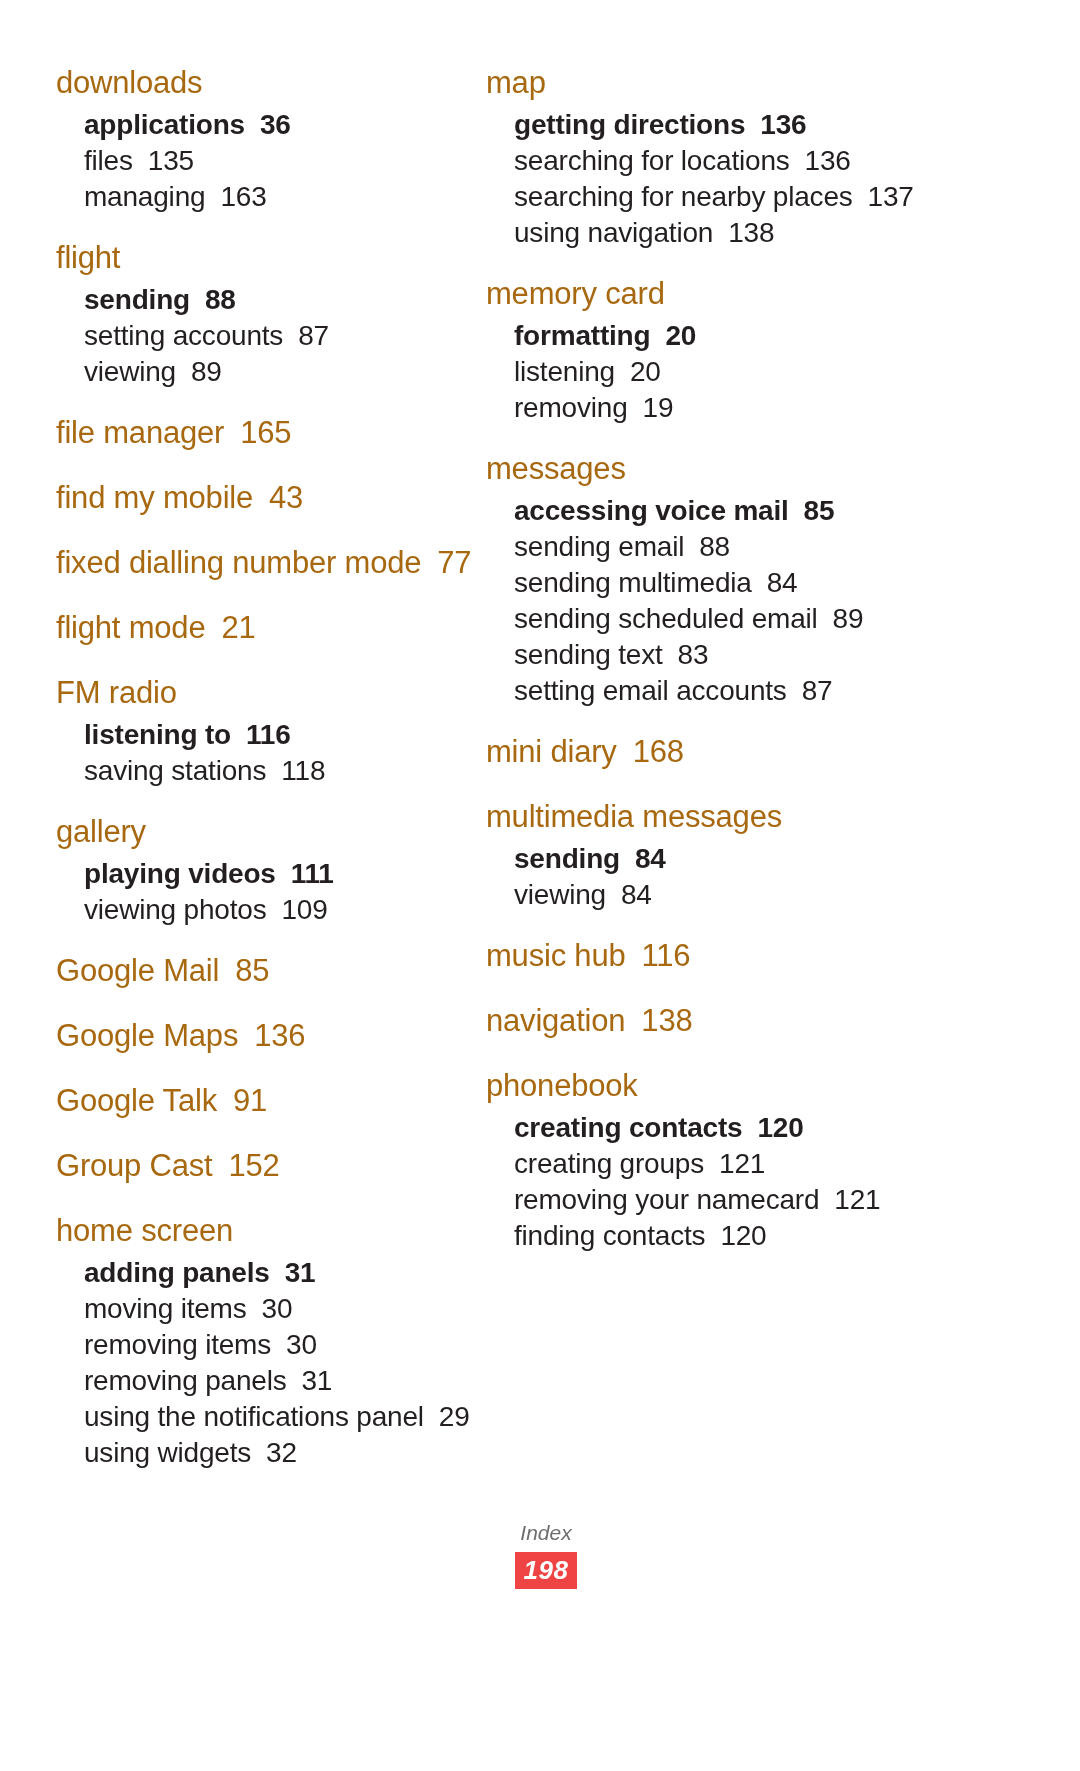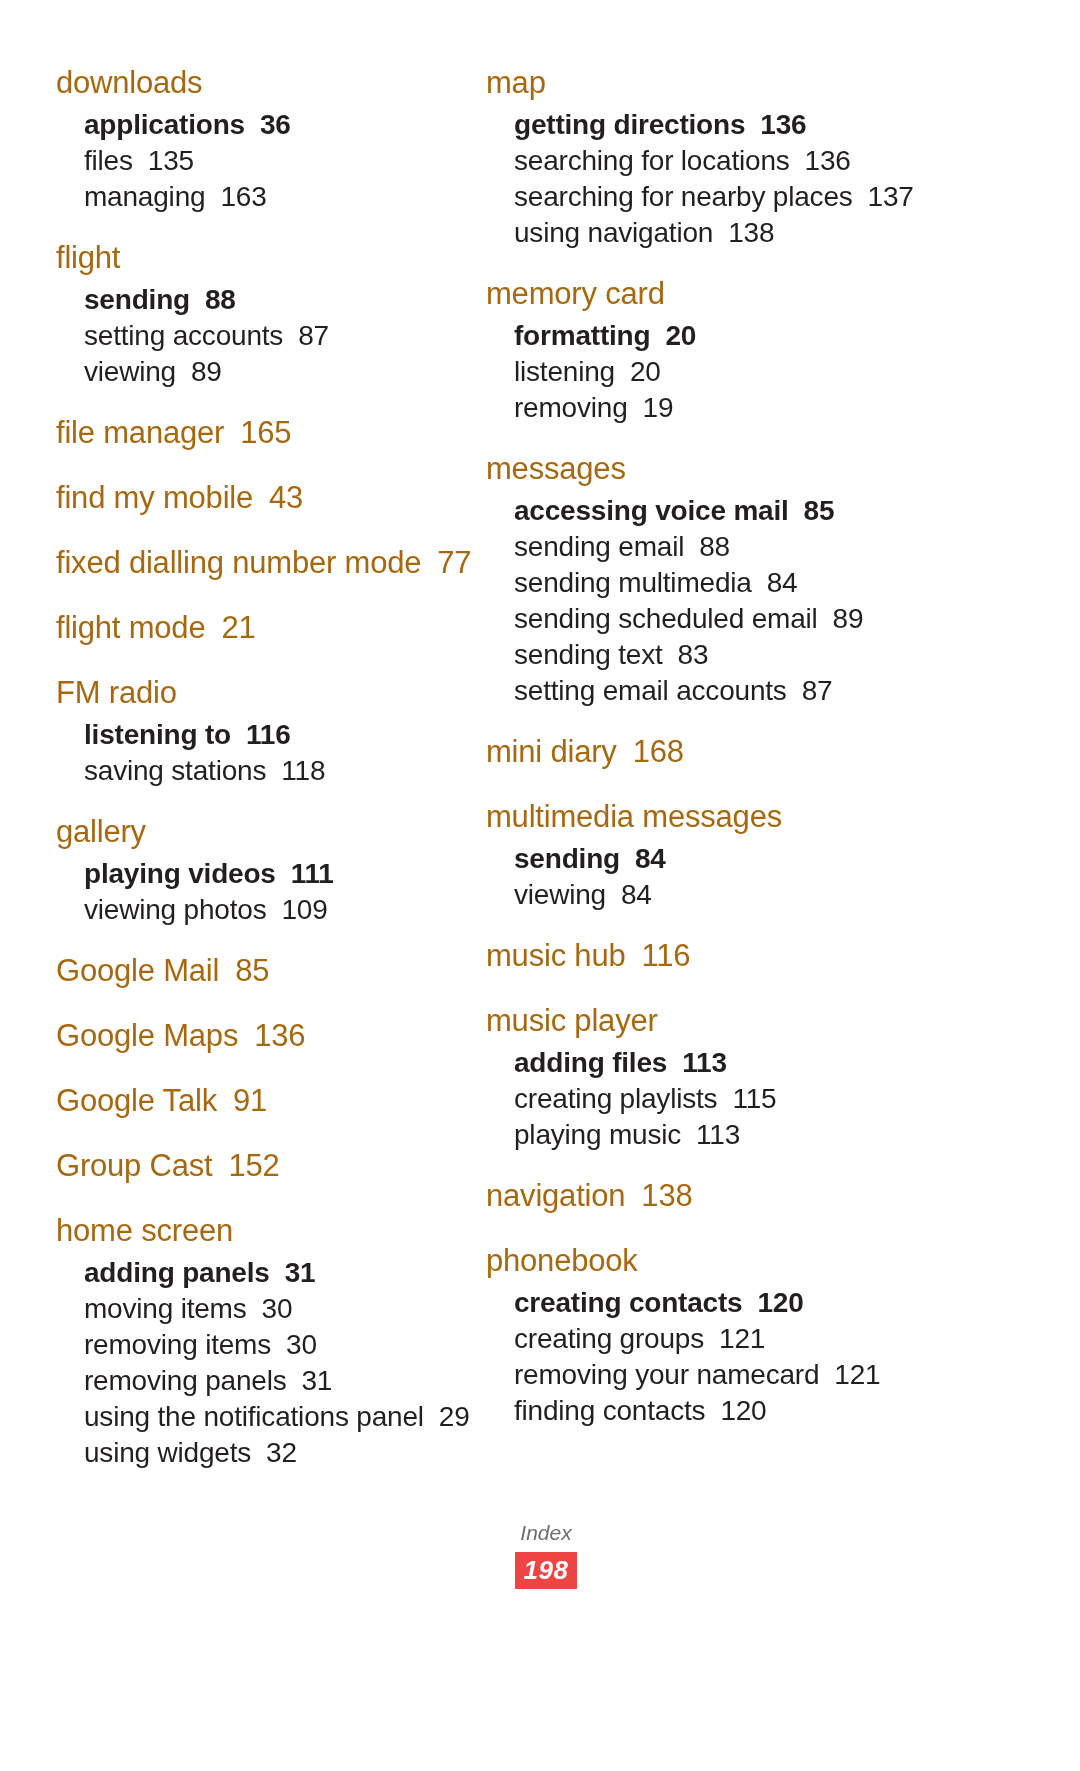--- a/index.html
+++ b/index.html
@@ -192,26 +192,20 @@
         </div>
         <div class="entry-group">
           <div class="head-row"><span class="head-label">multimedia messages</span></div>
           <div class="sub-row"><span class="sub-label">sending</span><span class="sub-page">84</span></div>
           <div class="sub-row"><span class="sub-label">viewing</span><span class="sub-page">84</span></div>
         </div>
         <div class="entry-group">
           <div class="head-row"><span class="head-label">music hub</span><span class="head-page">116</span></div>
         </div>
         <div class="entry-group">
-          <div class="head-row"><span class="head-label">music player</span></div>
-          <div class="sub-row"><span class="sub-label">adding files</span><span class="sub-page">113</span></div>
-          <div class="sub-row"><span class="sub-label">creating playlists</span><span class="sub-page">115</span></div>
-          <div class="sub-row"><span class="sub-label">playing music</span><span class="sub-page">113</span></div>
-        </div>
-        <div class="entry-group">
           <div class="head-row"><span class="head-label">navigation</span><span class="head-page">138</span></div>
         </div>
         <div class="entry-group">
           <div class="head-row"><span class="head-label">phonebook</span></div>
           <div class="sub-row"><span class="sub-label">creating contacts</span><span class="sub-page">120</span></div>
           <div class="sub-row"><span class="sub-label">creating groups</span><span class="sub-page">121</span></div>
           <div class="sub-row"><span class="sub-label">removing your namecard</span><span class="sub-page">121</span></div>
           <div class="sub-row"><span class="sub-label">finding contacts</span><span class="sub-page">120</span></div>
         </div>
       </div>

